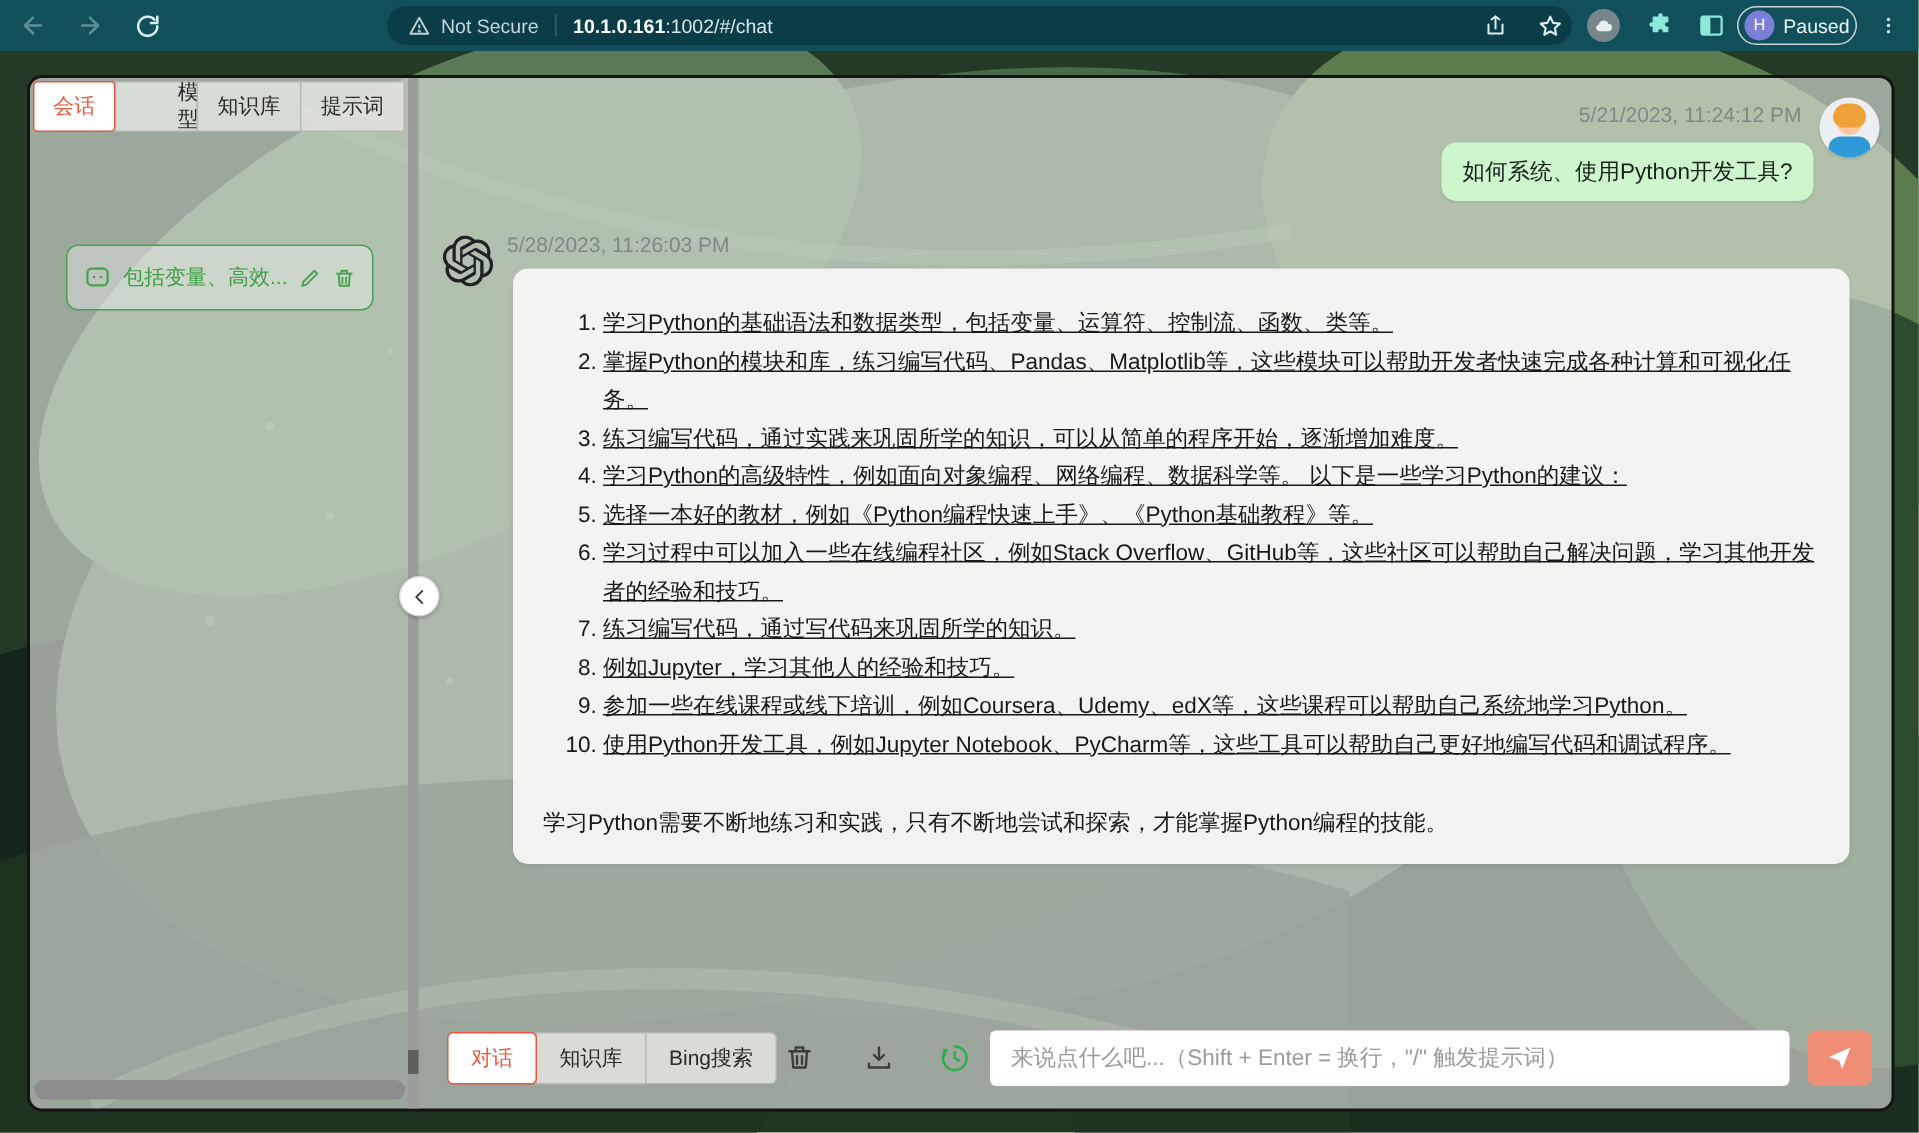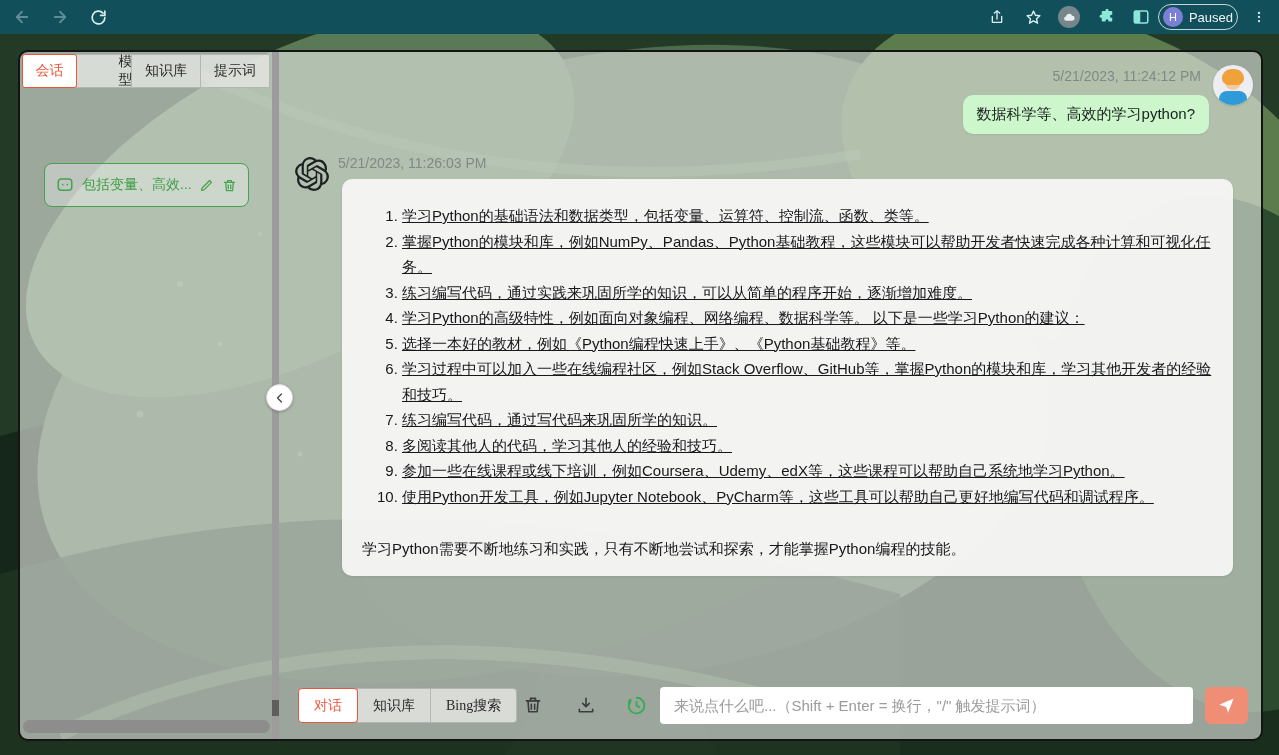--- a/index.html
+++ b/index.html
@@ -55,21 +55,21 @@
   .ai-logo { position:absolute; left:16px; top:105px; width:34px; height:34px; }
   .ai-ts { position:absolute; left:59px; top:103px; }
   .ai-bubble { position:absolute; left:63px; top:127px; width:891px; background:rgba(245,245,244,0.97); border-radius:10px; padding:13px 20px 14px 20px; font-size:15px; color:#17181a; line-height:1.7; box-shadow:0 1px 3px rgba(0,0,0,0.08); }
   .ai-bubble ol { margin:11px 0 0 0; padding-left:40px;text-decoration:underline; }
   .ai-bubble .outro { margin-top:27px; }
 
   
   .bt-tabs { position:absolute; left:19px; top:636px; height:35px; display:flex; }
   .bt-tab { display:flex; align-items:center; justify-content:center; font-size:14px; color:#2b2b2b; background:rgba(232,233,229,0.8); border:1px solid rgba(150,150,150,0.55); margin-left:-1px; padding:0 15px; }
   .bt-tab.first { border-radius:4px 0 0 4px; margin-left:0; }
-  .bt-tab.last { border-radius:0 4px 4px 0;font-family:Liberation Serif, serif; }
+  .bt-tab.last { border-radius:0 4px 4px 0; }
   .bt-tab.active { background:#ffffff; border:1px solid #e8573d; color:#e8573d; border-radius:4px; z-index:2; }
   .tool-ico { position:absolute; top:640px; width:26px; height:26px; display:flex; align-items:center; justify-content:center; }
   .chat-input { position:absolute; left:381px; top:635px; width:533px; height:37px; background:#ffffff; border:0; border-radius:4px; padding:0 14px; font-size:15px; color:#222; font-family:"Liberation Sans","DejaVu Sans",sans-serif; }
   .chat-input::placeholder { color:#9b9b9b; }
   .send-btn { position:absolute; left:926px; top:635px; width:43px; height:37px; background:#ef8e75; border:0; border-radius:6px; display:flex; align-items:center; justify-content:center; }
 </style>
 </head>
 <body>
 
 <div id="browser-bar">
@@ -85,20 +85,33 @@
         <path d="M12 5l7 7-7 7"></path>
       </svg>
   </div>
   <div class="nav-btn" style="left:86px;">
     <svg width="17" height="17" viewBox="0 0 24 24" fill="none" stroke="#d9eef0" stroke-width="2.4" stroke-linecap="round">
         <path d="M21 12a9 9 0 1 1-2.6-6.3"></path>
         <path d="M21 3v6h-6" stroke-linejoin="round"></path>
       </svg>
   </div>
 
+  <div class="addr">
+    <span style="display:flex;margin-right:7px;">
+      <svg width="15" height="15" viewBox="0 0 24 24" fill="none" stroke="#bdd1d5" stroke-width="2">
+          <path d="M12 3 2.5 20h19L12 3z" stroke-linejoin="round"></path>
+          <line x1="12" y1="10" x2="12" y2="14"></line>
+          <circle cx="12" cy="17" r="0.6" fill="#bdd1d5"></circle>
+        </svg>
+    </span>
+    <span>Not Secure</span>
+    <span class="sep"></span>
+    <span class="host">10.1.0.161</span>
+      <span class="path">:1002/#/chat</span>
+  </div>
 
   <div class="chrome-ico" style="left:986px;">
     <svg width="16" height="16" viewBox="0 0 24 24" fill="none" stroke="#d9eef0" stroke-width="2" stroke-linecap="round" stroke-linejoin="round">
         <path d="M12 3v12"></path>
         <path d="M8 6l4-3 4 3"></path>
         <path d="M5 11v9h14v-9"></path>
       </svg>
   </div>
   <div class="chrome-ico" style="left:1022px;">
     <svg width="17" height="17" viewBox="0 0 24 24" fill="none" stroke="#d9eef0" stroke-width="2" stroke-linejoin="round">
@@ -218,39 +231,39 @@
     </div>
 
     <div id="main">
 
       <div class="ts user-ts">5/21/2023, 11:24:12 PM</div>
       <div class="user-avatar">
         <div class="ua-face"></div>
         <div class="ua-hair"></div>
         <div class="ua-body"></div>
       </div>
-      <div class="user-bubble">数据科学等、高效的学习python?</div>
+      <div class="user-bubble">如何系统、使用Python开发工具?</div>
 
       <div class="ai-logo">
         <svg width="34" height="34" viewBox="0 0 24 24" fill="#202123">
             <path d="M22.2819 9.8211a5.9847 5.9847 0 0 0-.5157-4.9108 6.0462 6.0462 0 0 0-6.5098-2.9A6.0651 6.0651 0 0 0 4.9807 4.1818a5.9847 5.9847 0 0 0-3.9977 2.9 6.0462 6.0462 0 0 0 .7427 7.0966 5.98 5.98 0 0 0 .511 4.9107 6.051 6.051 0 0 0 6.5146 2.9001A5.9847 5.9847 0 0 0 13.2599 24a6.0557 6.0557 0 0 0 5.7718-4.2058 5.9894 5.9894 0 0 0 3.9977-2.9001 6.0557 6.0557 0 0 0-.7475-7.073zM13.2599 22.4301a4.4755 4.4755 0 0 1-2.8764-1.0408l.1419-.0804 4.7783-2.7582a.7948.7948 0 0 0 .3927-.6813v-6.7369l2.02 1.1686a.071.071 0 0 1 .038.0615v5.5826a4.504 4.504 0 0 1-4.4945 4.4849zm-9.6607-4.1254a4.4708 4.4708 0 0 1-.5346-3.0137l.142.0852 4.783 2.7582a.7712.7712 0 0 0 .7806 0l5.8428-3.3685v2.3324a.0804.0804 0 0 1-.0332.0615L9.74 19.9502a4.4992 4.4992 0 0 1-6.1408-1.6464zM2.3408 7.8956a4.485 4.485 0 0 1 2.3655-1.9728V11.6a.7664.7664 0 0 0 .3879.6765l5.8144 3.3543-2.0201 1.1685a.0757.0757 0 0 1-.071 0l-4.8303-2.7865A4.504 4.504 0 0 1 2.3408 7.8956zm16.5963 3.8558L13.1038 8.364 15.1192 7.2a.0757.0757 0 0 1 .071 0l4.8303 2.7913a4.4944 4.4944 0 0 1-.6765 8.1042v-5.6772a.79.79 0 0 0-.407-.667zm2.0107-3.0231l-.142-.0852-4.7735-2.7818a.7759.7759 0 0 0-.7854 0L9.409 9.2297V6.8974a.0662.0662 0 0 1 .0284-.0615l4.8303-2.7866a4.4992 4.4992 0 0 1 6.6802 4.66zM8.3065 12.863l-2.02-1.1638a.0804.0804 0 0 1-.038-.0567V6.0742a4.4992 4.4992 0 0 1 7.3757-3.4537l-.142.0805L8.704 5.459a.7948.7948 0 0 0-.3927.6813zm1.0976-2.3654l2.602-1.4998 2.6069 1.4998v2.9994l-2.5974 1.4997-2.6067-1.4997Z"></path>
           </svg>
       </div>
-      <div class="ts ai-ts">5/21/2023, 11:26:03 PM</div>
+      <div class="ts ai-ts">5/28/2023, 11:26:03 PM</div>
 
       <div class="ai-bubble">
         <ol>
             <li>学习Python的基础语法和数据类型，包括变量、运算符、控制流、函数、类等。</li>
-            <li>掌握Python的模块和库，例如NumPy、Pandas、Python基础教程，这些模块可以帮助开发者快速完成各种计算和可视化任务。</li>
+            <li>掌握Python的模块和库，练习编写代码、Pandas、Matplotlib等，这些模块可以帮助开发者快速完成各种计算和可视化任务。</li>
             <li>练习编写代码，通过实践来巩固所学的知识，可以从简单的程序开始，逐渐增加难度。</li>
             <li>学习Python的高级特性，例如面向对象编程、网络编程、数据科学等。 以下是一些学习Python的建议：</li>
             <li>选择一本好的教材，例如《Python编程快速上手》、《Python基础教程》等。</li>
-            <li>学习过程中可以加入一些在线编程社区，例如Stack Overflow、GitHub等，掌握Python的模块和库，学习其他开发者的经验和技巧。</li>
+            <li>学习过程中可以加入一些在线编程社区，例如Stack Overflow、GitHub等，这些社区可以帮助自己解决问题，学习其他开发者的经验和技巧。</li>
             <li>练习编写代码，通过写代码来巩固所学的知识。</li>
-            <li>多阅读其他人的代码，学习其他人的经验和技巧。</li>
+            <li>例如Jupyter，学习其他人的经验和技巧。</li>
             <li>参加一些在线课程或线下培训，例如Coursera、Udemy、edX等，这些课程可以帮助自己系统地学习Python。</li>
             <li>使用Python开发工具，例如Jupyter Notebook、PyCharm等，这些工具可以帮助自己更好地编写代码和调试程序。</li>
           </ol>
         <p class="outro">学习Python需要不断地练习和实践，只有不断地尝试和探索，才能掌握Python编程的技能。</p>
       </div>
 
       <div class="bt-tabs">
         <div class="bt-tab first active">对话</div>
         <div class="bt-tab">知识库</div>
         <div class="bt-tab last">Bing搜索</div>

